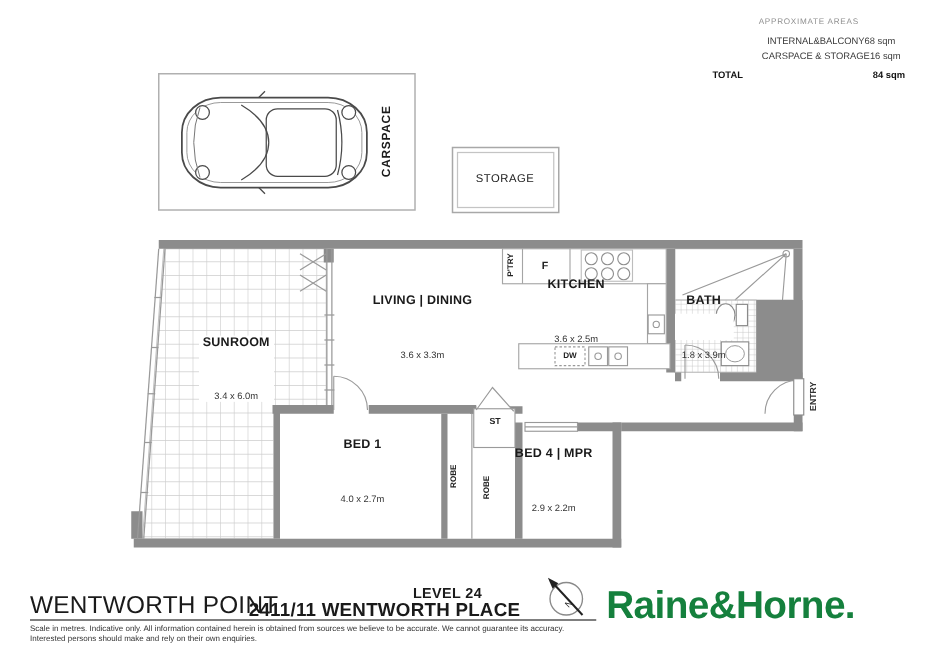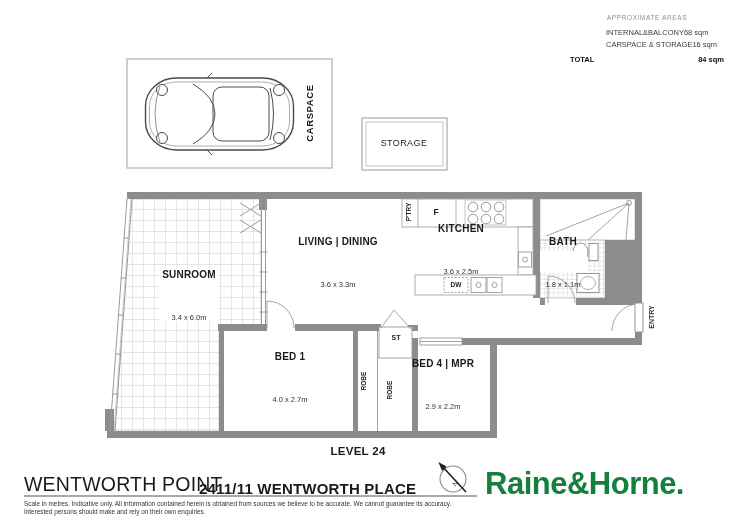--- a/index.html
+++ b/index.html
@@ -8,27 +8,27 @@
   .abs{position:absolute;left:0;top:0;}
   .lbl{position:absolute;transform:translate(-50%,-50%);text-align:center;white-space:nowrap;line-height:1.2;}
   .rot{transform:translate(-50%,-50%) rotate(-90deg);}
   .rot45{transform:translate(-50%,-50%) rotate(-45deg);}
   .room-name{font-weight:bold;font-size:10px;letter-spacing:.2px;}
   .room-dims{font-size:7.5px;color:#333;margin-top:32px;}
   .bg{background:#fff;padding:0 3px;}
   .fix{font-weight:bold;font-size:7px;color:#222;}
   .areas{position:absolute;left:570px;top:14px;width:154px;font-size:7.5px;color:#3a3a3a;}
   .areas-title{text-align:center;font-size:6.5px;color:#8f8f8f;letter-spacing:.6px;margin-bottom:7px;}
-  .areas-row{display:flex;justify-content:flex-start;margin-bottom:3px;margin-left:36px;}
+  .areas-row{display:flex;justify-content:center;margin-bottom:3px;margin-left:36px;}
   .areas-total{display:flex;justify-content:space-between;margin-top:6px;font-weight:bold;color:#111;}
   .title{position:absolute;left:24px;top:473px;font-size:19.5px;font-weight:normal;letter-spacing:.2px;}
   .address{position:absolute;left:199px;top:480px;font-size:15px;font-weight:bold;letter-spacing:.2px;}
   .disc{position:absolute;left:24px;font-size:6.4px;color:#333;}
   .logo{position:absolute;left:485px;top:466px;font-size:31px;font-weight:bold;letter-spacing:-.5px;}
-  .level{font-weight:bold;font-size:11.5px;letter-spacing:.3px;}
+  .level{font-weight:bold;font-size:11.5px;letter-spacing:.3px;margin-top:24px;}
   .carspace-lbl{font-weight:bold;font-size:9.5px;letter-spacing:.6px;}
   .storage-lbl{font-weight:normal;font-size:9px;letter-spacing:.4px;}
 </style>
 </head>
 <body>
 
 <div class="page">
 
   <svg class="abs" width="750" height="530" viewBox="0 0 750 530">
     <defs>
@@ -197,21 +197,21 @@
   <div class="lbl" style="left:338px;top:262px">
     <div class="room-name">LIVING | DINING</div>
     <div class="room-dims">3.6 x 3.3m</div>
   </div>
   <div class="lbl" style="left:461px;top:249px">
     <div class="room-name">KITCHEN</div>
     <div class="room-dims">3.6 x 2.5m</div>
   </div>
   <div class="lbl" style="left:563px;top:262px">
     <div class="room-name">BATH</div>
-    <div class="room-dims">1.8 x 1.1m</div>
+    <div class="room-dims">1.8 x 3.9m</div>
   </div>
   <div class="lbl" style="left:290px;top:377px">
     <div class="room-name">BED 1</div>
     <div class="room-dims">4.0 x 2.7m</div>
   </div>
   <div class="lbl" style="left:443px;top:384px">
     <div class="room-name">BED 4 | MPR</div>
     <div class="room-dims">2.9 x 2.2m</div>
   </div>
 

